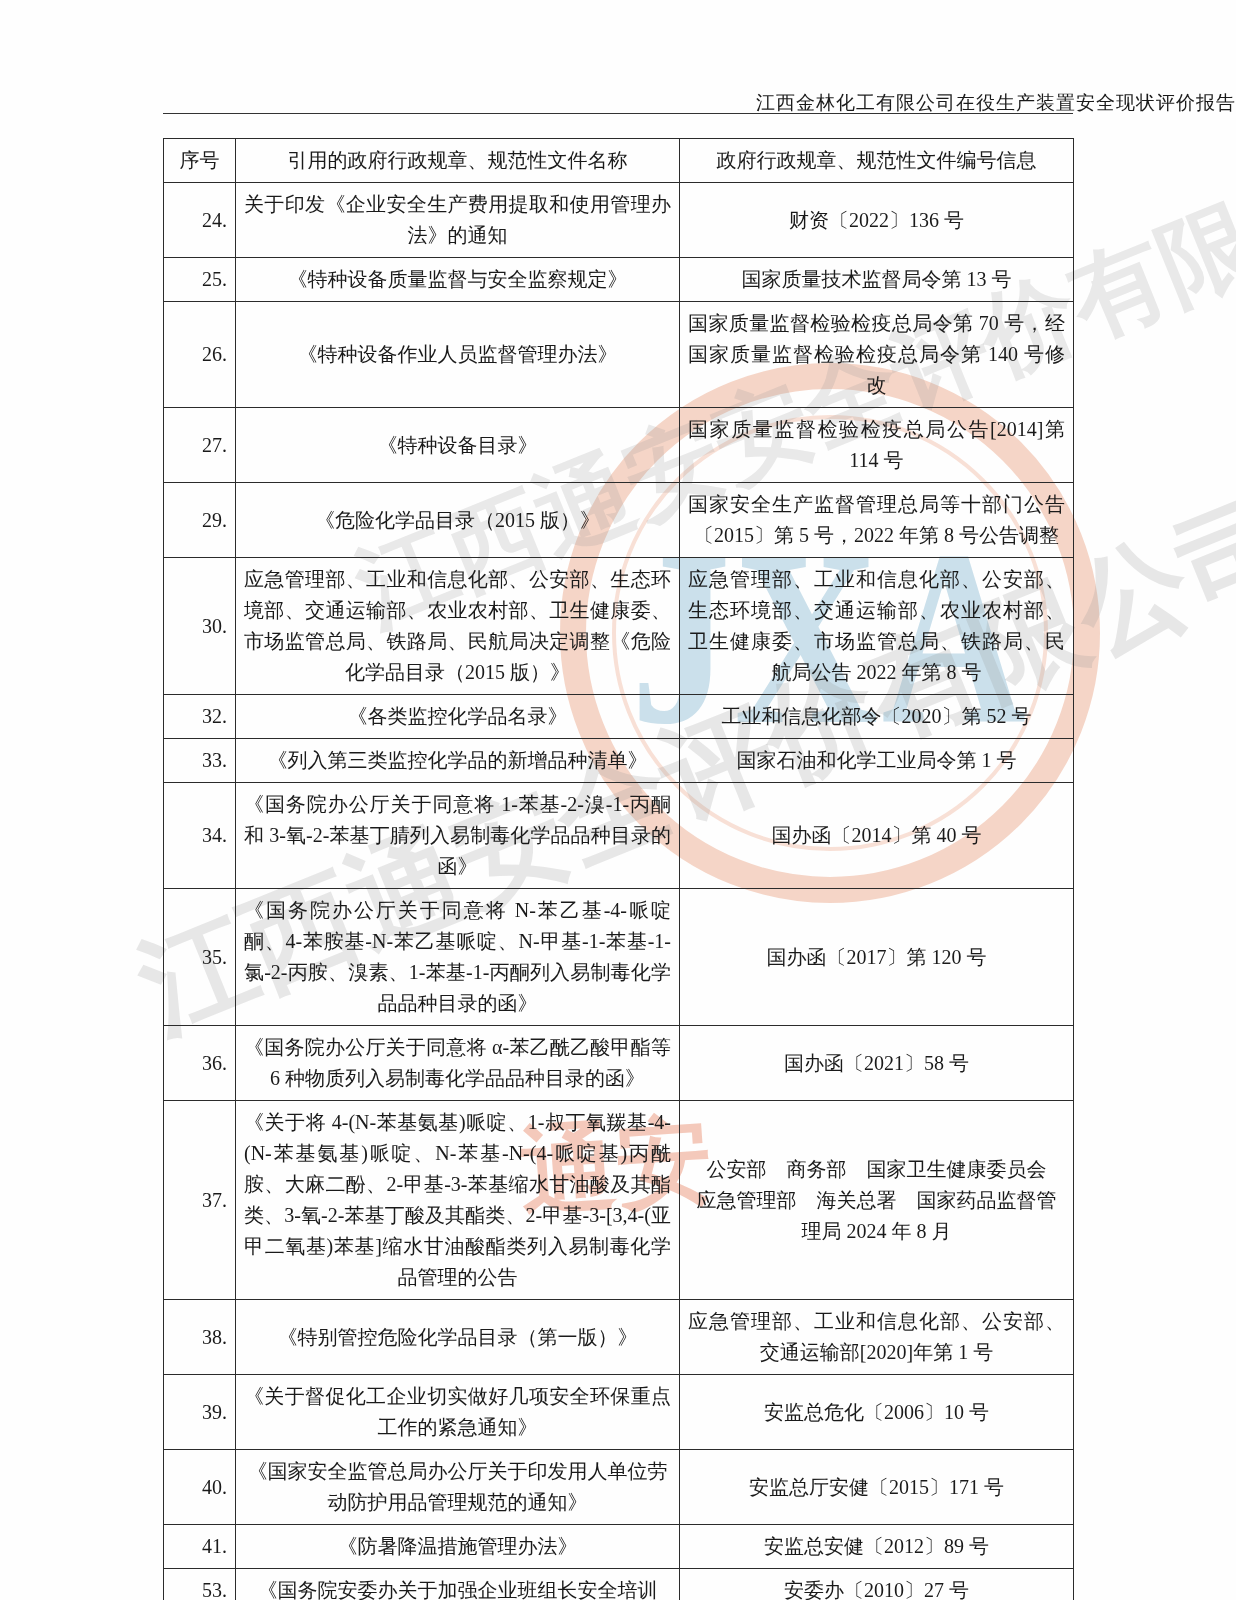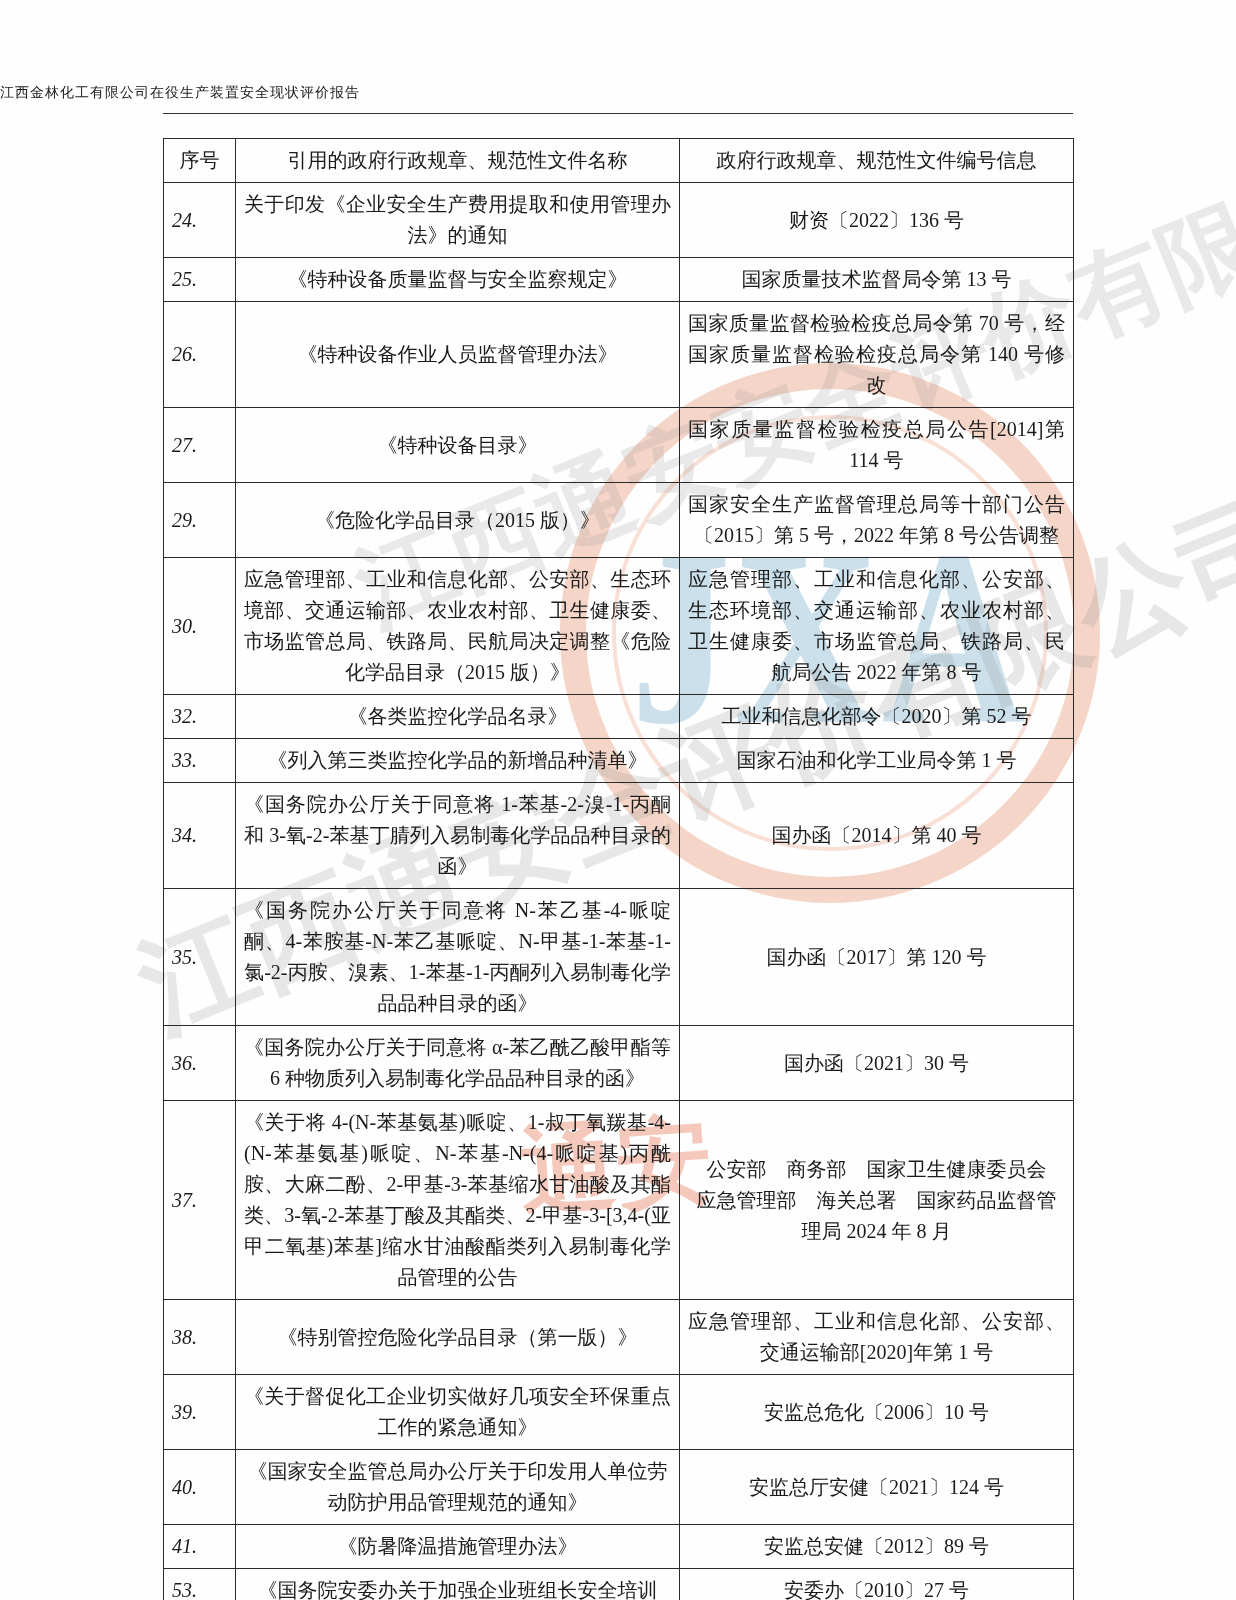--- a/index.html
+++ b/index.html
@@ -97,25 +97,25 @@
     font-weight: bold;
     white-space: nowrap;
     font-family: "Liberation Serif", serif;
   }
   .content {
     position: relative;
     z-index: 2;
   }
   .doc-header {
     position: absolute;
-    top: 84px;
+    top: 90px;
     left: 0;
     width: 100%;
-    text-align: left;
-    font-size: 14px;
+    text-align: right;
+    font-size: 19px;
     letter-spacing: 1px;
   }
   .header-rule {
     position: absolute;
     top: 113px;
     left: 163px;
     width: 910px;
     border-bottom: 1px solid #333;
   }
   table.ref-table {
@@ -131,22 +131,21 @@
     font-size: 20px;
     line-height: 1.55;
     padding: 6px 8px;
     vertical-align: middle;
     font-weight: normal;
   }
   col.c-num { width: 72px; }
   col.c-name { width: 444px; }
   col.c-code { width: 394px; }
   .c-num-cell {
-    text-align: left;
-    font-style: italic;
+    text-align: right;
   }
   .cell-center {
     text-align: center;
   }
   .cell-just {
     text-align: justify;
     text-align-last: center;
   }
 </style>
 </head>
@@ -228,41 +227,41 @@
           <td class="cell-center">国办函〔2014〕第 40 号</td>
         </tr>
         <tr>
           <td class="c-num-cell">35.</td>
           <td class="cell-just">《国务院办公厅关于同意将 N-苯乙基-4-哌啶酮、4-苯胺基-N-苯乙基哌啶、N-甲基-1-苯基-1-氯-2-丙胺、溴素、1-苯基-1-丙酮列入易制毒化学品品种目录的函》</td>
           <td class="cell-center">国办函〔2017〕第 120 号</td>
         </tr>
         <tr>
           <td class="c-num-cell">36.</td>
           <td class="cell-just">《国务院办公厅关于同意将 α-苯乙酰乙酸甲酯等 6 种物质列入易制毒化学品品种目录的函》</td>
-          <td class="cell-center">国办函〔2021〕30 号</td>
+          <td class="cell-center">国办函〔2021〕58 号</td>
         </tr>
         <tr>
           <td class="c-num-cell">37.</td>
           <td class="cell-just">《关于将 4-(N-苯基氨基)哌啶、1-叔丁氧羰基-4-(N-苯基氨基)哌啶、N-苯基-N-(4-哌啶基)丙酰胺、大麻二酚、2-甲基-3-苯基缩水甘油酸及其酯类、3-氧-2-苯基丁酸及其酯类、2-甲基-3-[3,4-(亚甲二氧基)苯基]缩水甘油酸酯类列入易制毒化学品管理的公告</td>
           <td class="cell-center">公安部　商务部　国家卫生健康委员会　应急管理部　海关总署　国家药品监督管理局 2024 年 8 月</td>
         </tr>
         <tr>
           <td class="c-num-cell">38.</td>
           <td class="cell-center">《特别管控危险化学品目录（第一版）》</td>
           <td class="cell-just">应急管理部、工业和信息化部、公安部、交通运输部[2020]年第 1 号</td>
         </tr>
         <tr>
           <td class="c-num-cell">39.</td>
           <td class="cell-just">《关于督促化工企业切实做好几项安全环保重点工作的紧急通知》</td>
           <td class="cell-center">安监总危化〔2006〕10 号</td>
         </tr>
         <tr>
           <td class="c-num-cell">40.</td>
           <td class="cell-center">《国家安全监管总局办公厅关于印发用人单位劳动防护用品管理规范的通知》</td>
-          <td class="cell-center">安监总厅安健〔2021〕124 号</td>
+          <td class="cell-center">安监总厅安健〔2015〕171 号</td>
         </tr>
         <tr>
           <td class="c-num-cell">41.</td>
           <td class="cell-center">《防暑降温措施管理办法》</td>
           <td class="cell-center">安监总安健〔2012〕89 号</td>
         </tr>
         <tr>
           <td class="c-num-cell">53.</td>
           <td class="cell-center">《国务院安委办关于加强企业班组长安全培训</td>
           <td class="cell-center">安委办〔2010〕27 号</td>

